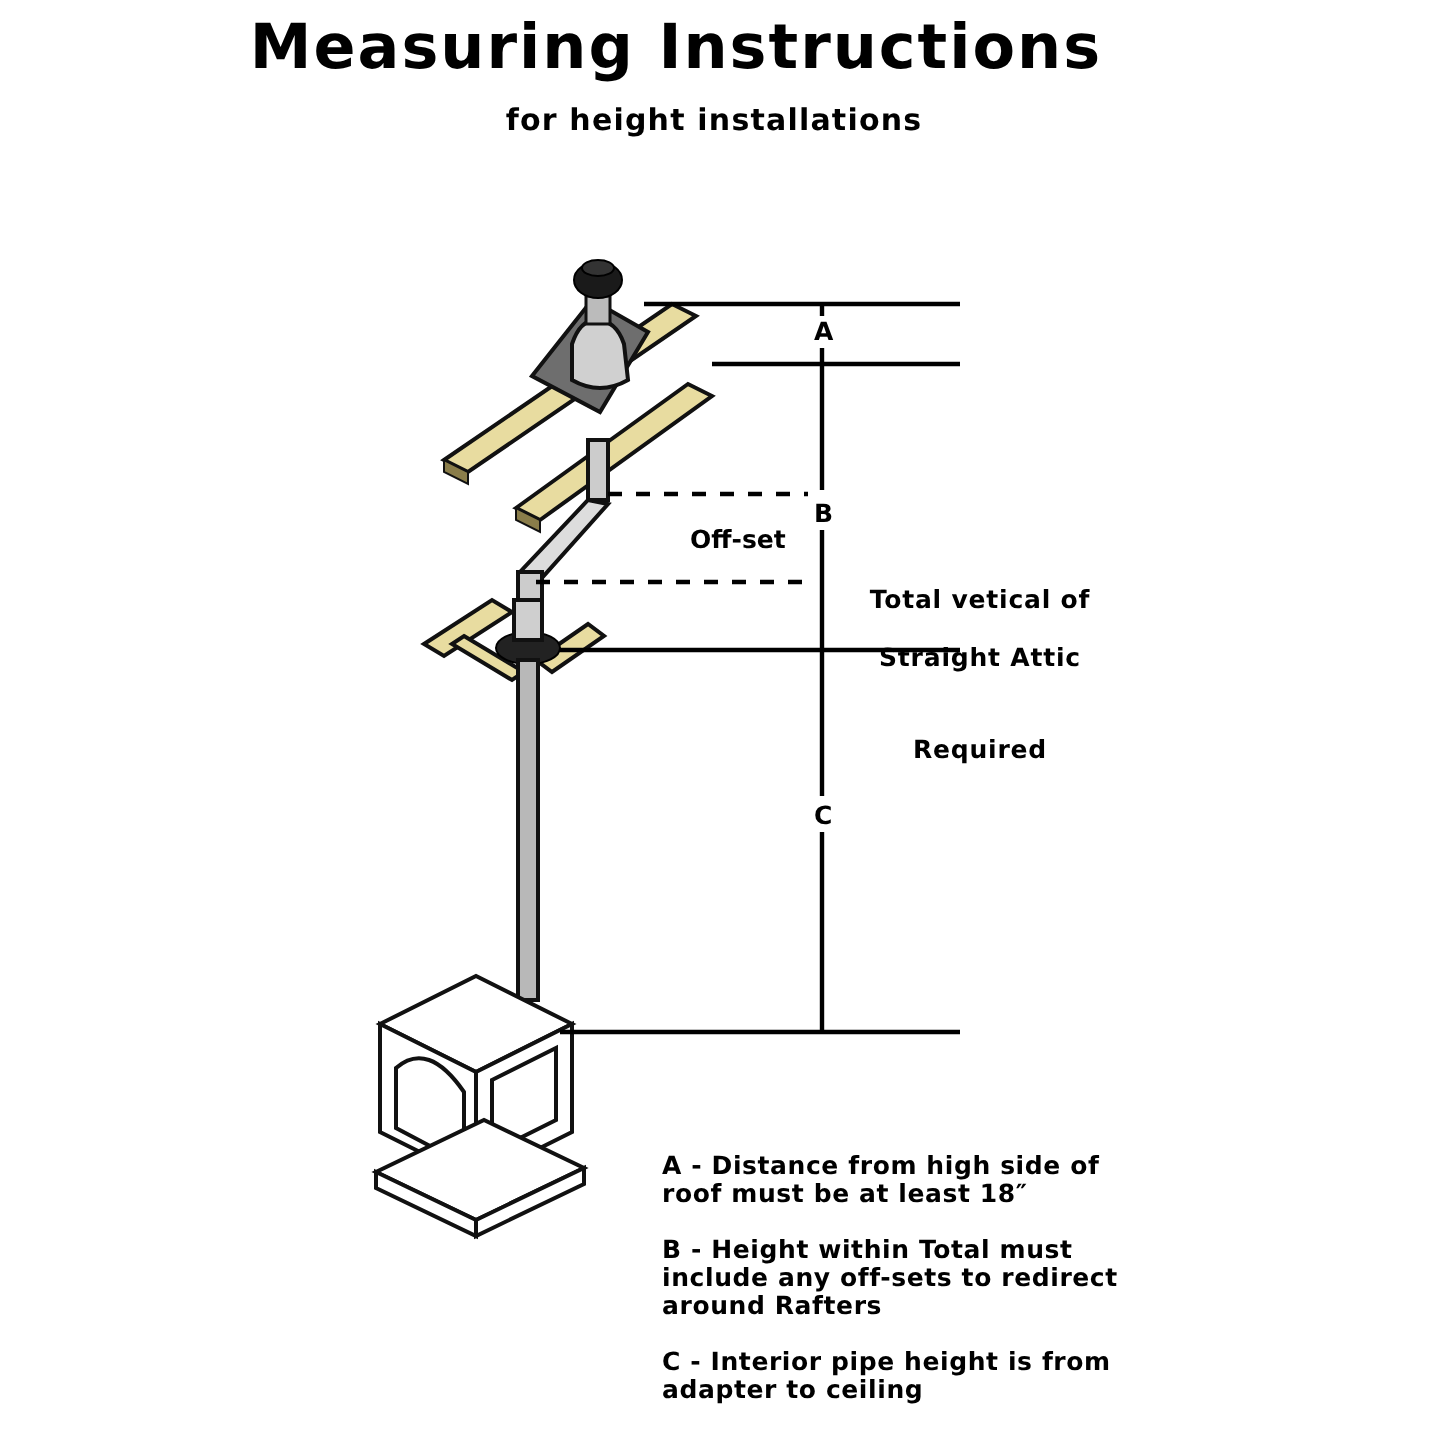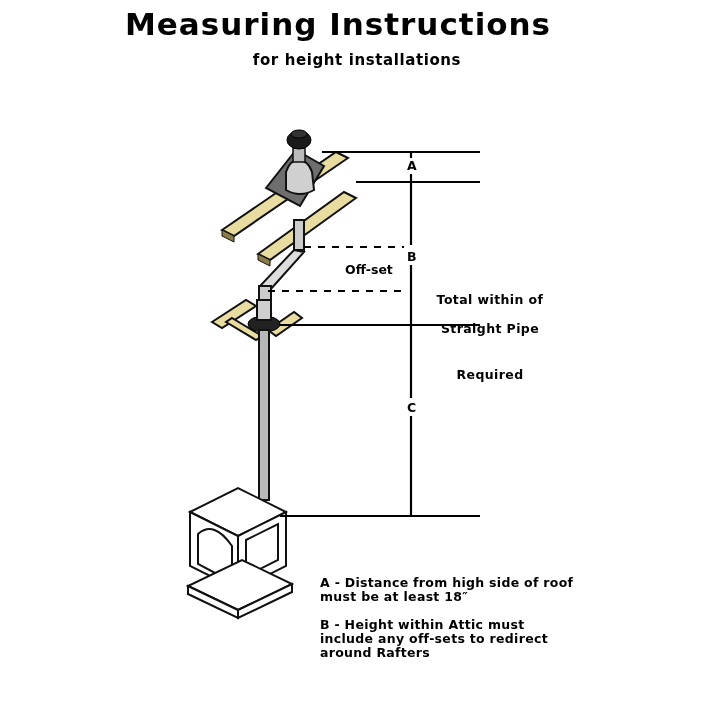--- a/index.html
+++ b/index.html
@@ -8,21 +8,21 @@
   .title { position: absolute; left: 0; width: 676px; top: 6px; text-align: center;
            font-size: 31px; font-weight: bold; letter-spacing: 1px; }
   .subtitle { position: absolute; left: 0; width: 714px; top: 51px; text-align: center;
               font-size: 15px; font-weight: bold; letter-spacing: 0.6px; }
   svg.diagram { position: absolute; left: 0; top: 0; }
   .lbl { position: absolute; font-weight: bold; font-size: 12.5px; }
   .side { position: absolute; left: 428px; width: 124px; text-align: center; font-weight: bold;
           font-size: 12.5px; letter-spacing: 0.4px; }
   .notes { position: absolute; left: 320px; top: 576px; width: 260px; font-weight: bold;
            font-size: 12.5px; line-height: 14px; letter-spacing: 0.3px; }
-  .note { margin: 0 0 14px 0; }
+  .note { margin: 0 0 14px 11px; }
 </style>
 </head>
 <body>
 
 <div class="title">Measuring Instructions</div>
 <div class="subtitle">for height installations</div>
 
 <svg class="diagram" width="724" height="724" viewBox="0 0 724 724">
 
   <g>
@@ -79,20 +79,21 @@
     <line x1="411" y1="265" x2="411" y2="398"></line>
     <line x1="411" y1="416" x2="411" y2="516"></line>
   </g>
 </svg>
 
 <div class="lbl" style="left:407px; top:158px;">A</div>
 <div class="lbl" style="left:407px; top:249px;">B</div>
 <div class="lbl" style="left:407px; top:400px;">C</div>
 <div class="lbl" style="left:325px; top:262px;margin-left:20px;">Off-set</div>
 
-<div class="side" style="top:292px;">Total within of</div>
-<div class="side" style="top:321px;">Straight Pipe</div>
+<div class="side" style="top:292px;">Total vetical of</div>
+<div class="side" style="top:321px;">Straight Attic</div>
 <div class="side" style="top:351px;margin-top:16px;">Required</div>
 
 <div class="notes">
   <div class="note">A - Distance from high side of roof must be at least 18″</div>
-  <div class="note">B - Height within Attic must include any off-sets to redirect around Rafters</div>
+  <div class="note">B - Height within Total must include any off-sets to redirect around Rafters</div>
+  <div class="note">C - Interior pipe height is from adapter to ceiling</div>
 </div>
 
 </body></html>

